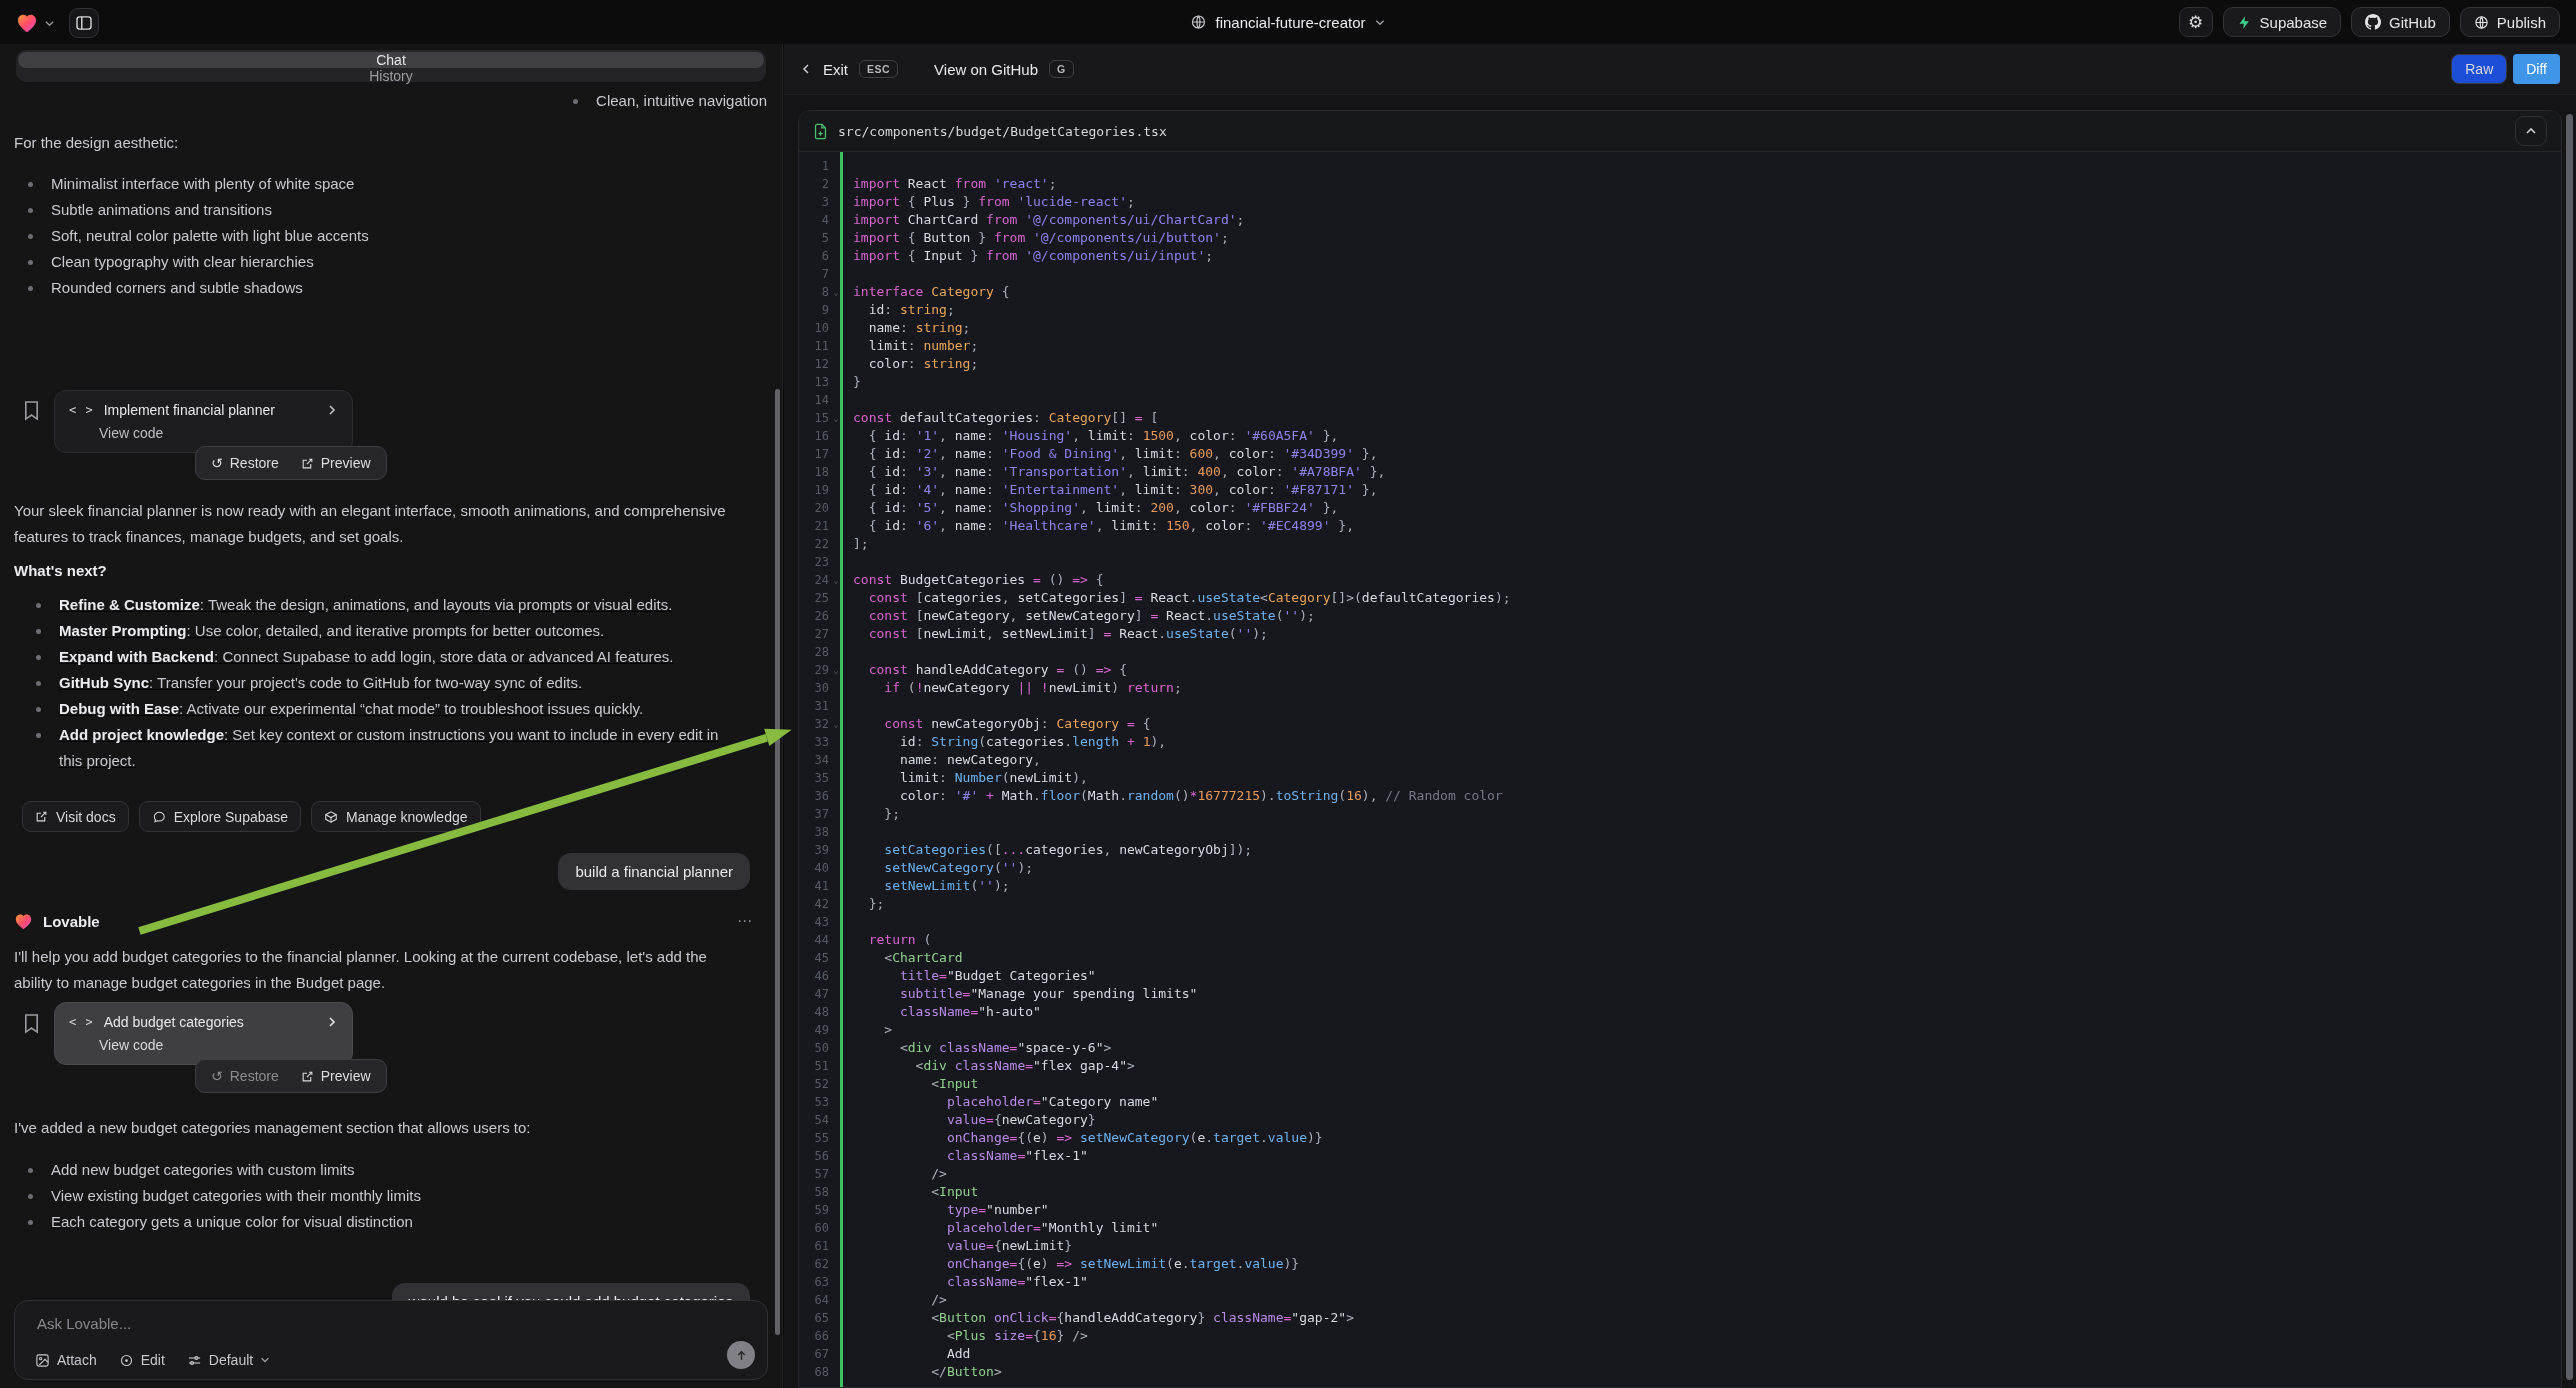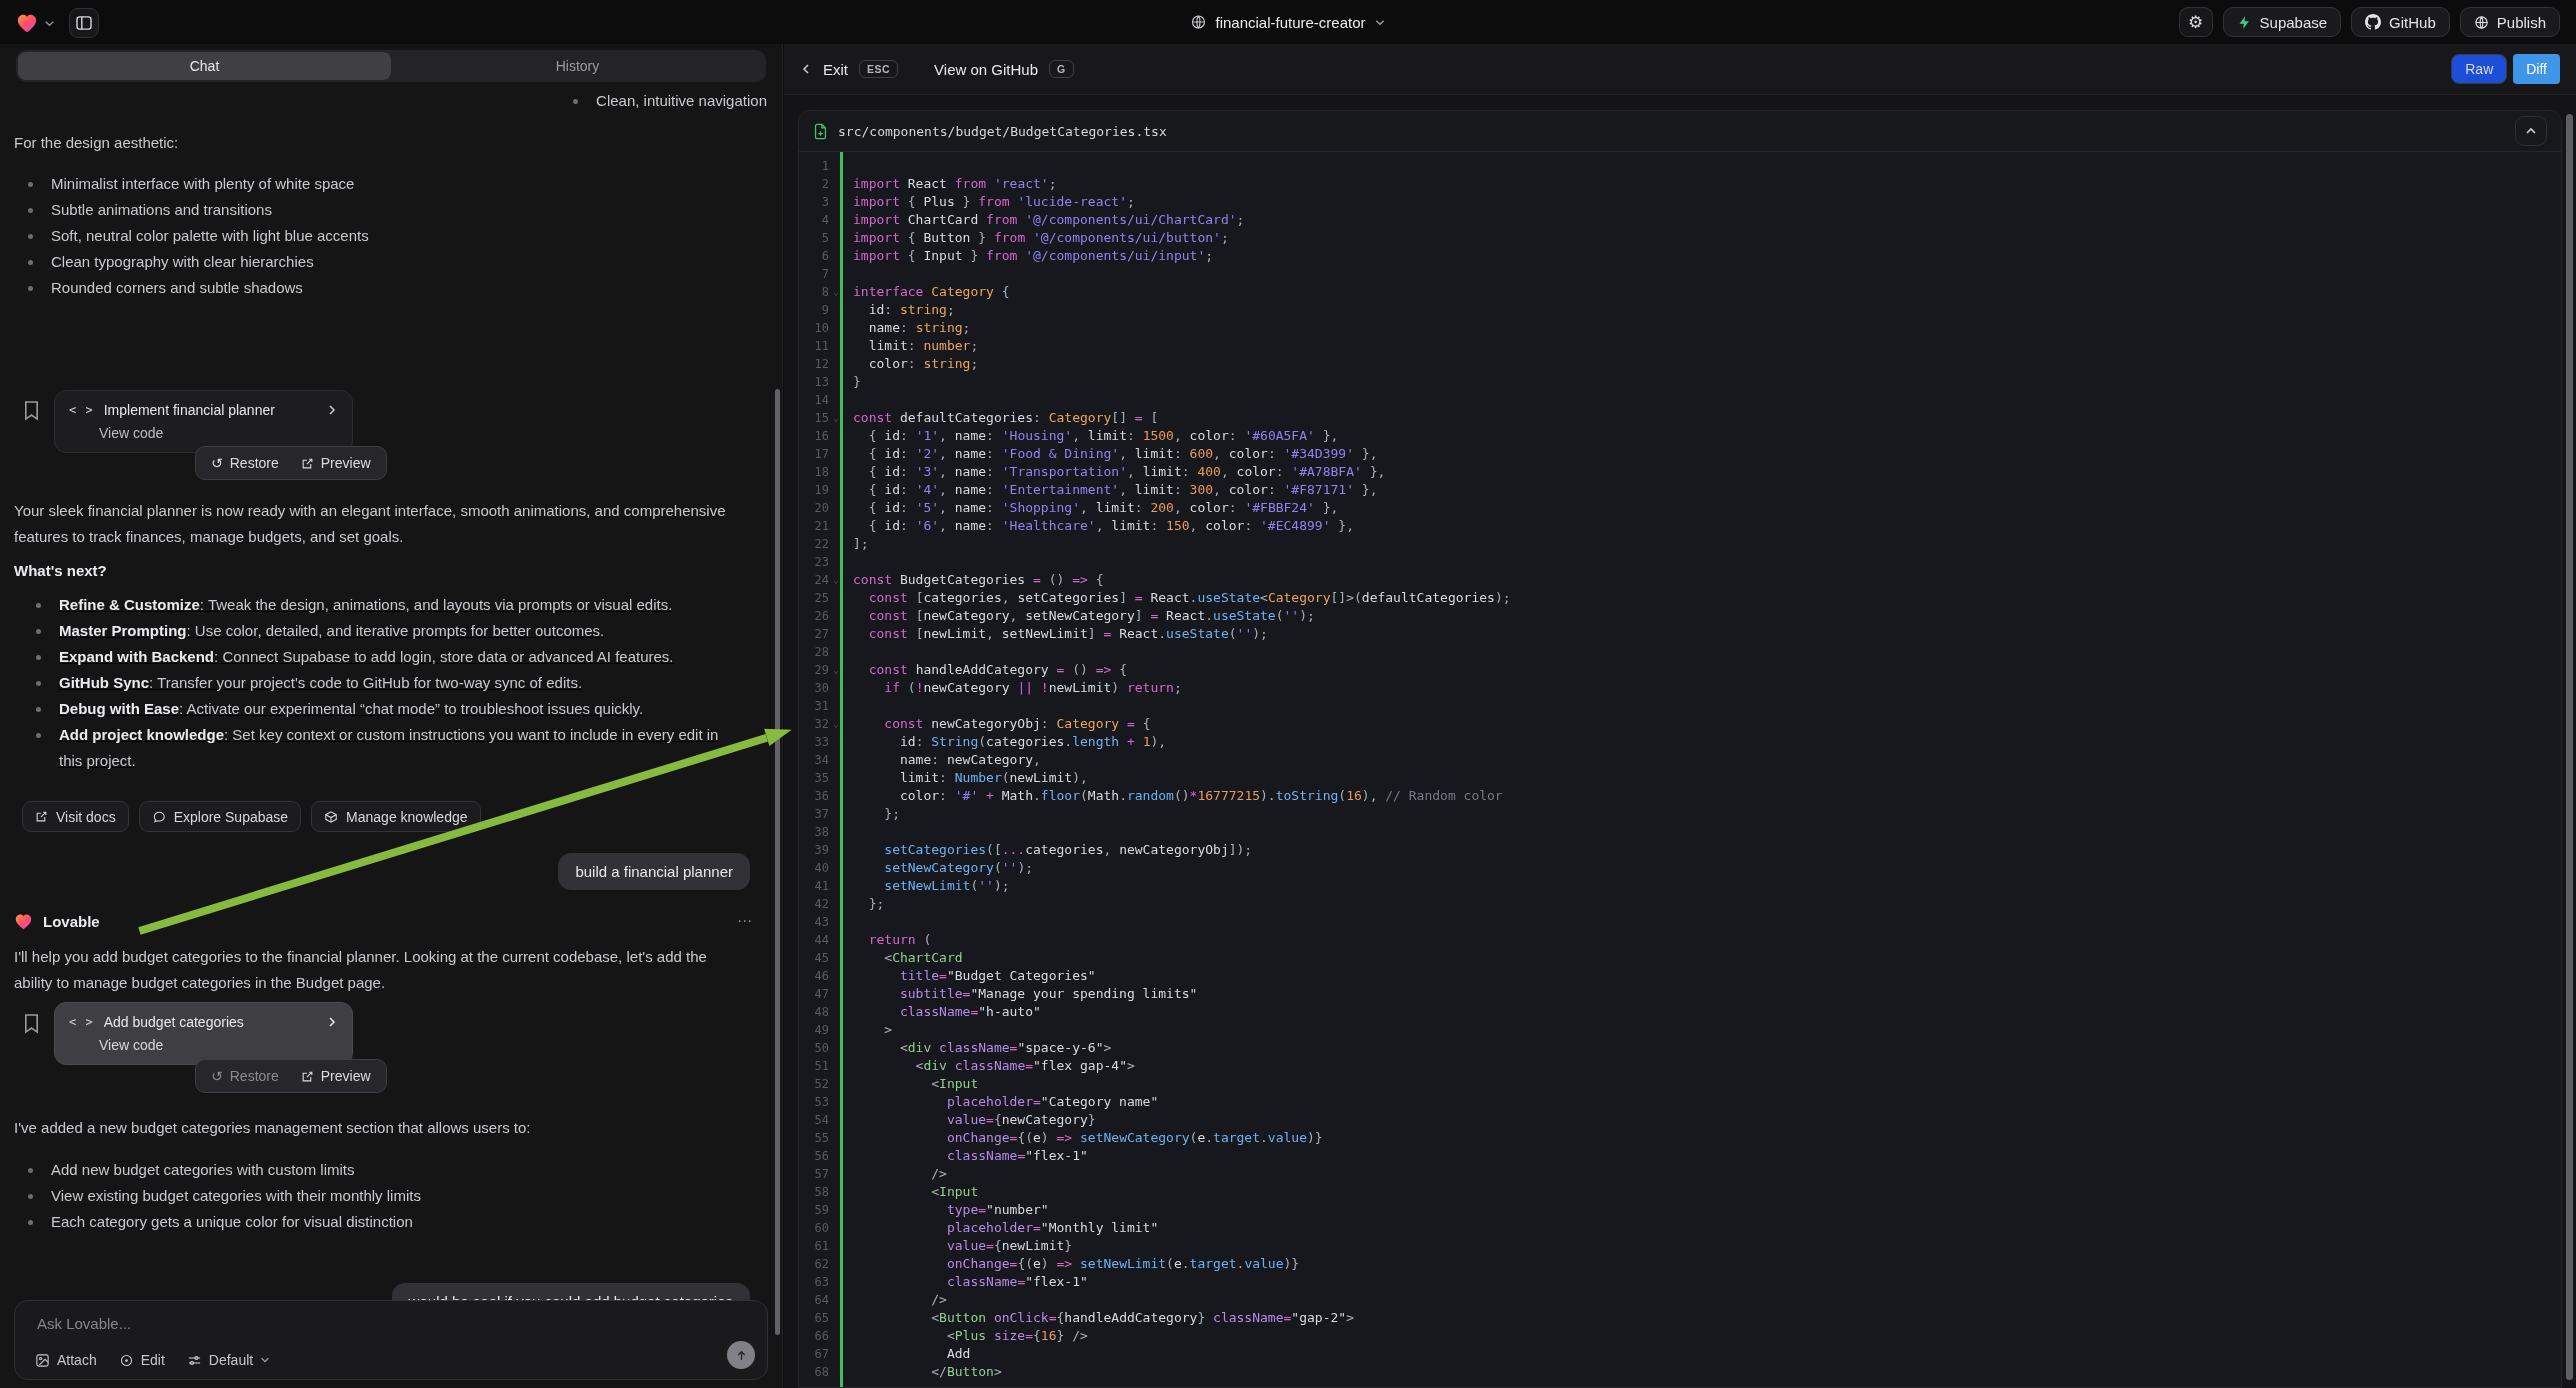--- a/index.html
+++ b/index.html
@@ -16,21 +16,21 @@
   #project-title { position:absolute; left:50%; top:0; height:44px; transform:translateX(-50%);
                    display:flex; align-items:center; gap:9px; color:#ececf0; font-size:15px; font-weight:500; }
   #topbar-right { position:absolute; right:16px; top:7px; display:flex; gap:10px; align-items:center; }
   .tb-btn { height:30px; padding:0 13px; border:1px solid #333338; background:#1a1a1d; border-radius:10px;
             display:flex; align-items:center; gap:8px; color:#e4e4e8; font-size:15px; cursor:pointer; }
   .glyph { font-family:"DejaVu Sans", sans-serif; }
 
   
   #chat-panel { position:absolute; left:0; top:44px; width:783px; bottom:0; background:#151516; border-right:1px solid #222226; }
   #tabs { position:absolute; left:16px; right:16px; top:6px; height:32px; background:#242428; border-radius:10px;
-          display:flex; padding:2px; }
+          display:flex; padding:2px;flex-direction:column; }
   .tab { flex:1; display:flex; align-items:center; justify-content:center; font-size:14px; color:#9b9ba1; border-radius:8px; cursor:pointer; }
   .tab.active { background:#3f3f44; color:#e6e6ea; }
   .chat-text { color:#c9c9cf; font-size:15px; line-height:26px; }
   .bullet-row { display:flex; gap:18px; color:#c9c9cf; font-size:15px; line-height:26px; }
   .dot { width:5px; height:5px; border-radius:50%; background:#6d6d73; margin-top:11px; flex:none; margin-left:14px; }
   .bold { color:#ececf0; font-weight:700; }
   .card { position:absolute; width:299px; background:#1d1d20; border:1px solid #2d2d31; border-radius:12px; padding:11px 14px; }
   .card.selected { background:#3e3e43; border-color:#4a4a4f; }
   .card-row1 { display:flex; align-items:center; gap:10px; color:#e8e8ec; font-size:14px; font-weight:500; }
   .card-chev { margin-left:auto; color:#c2c2c8; }

